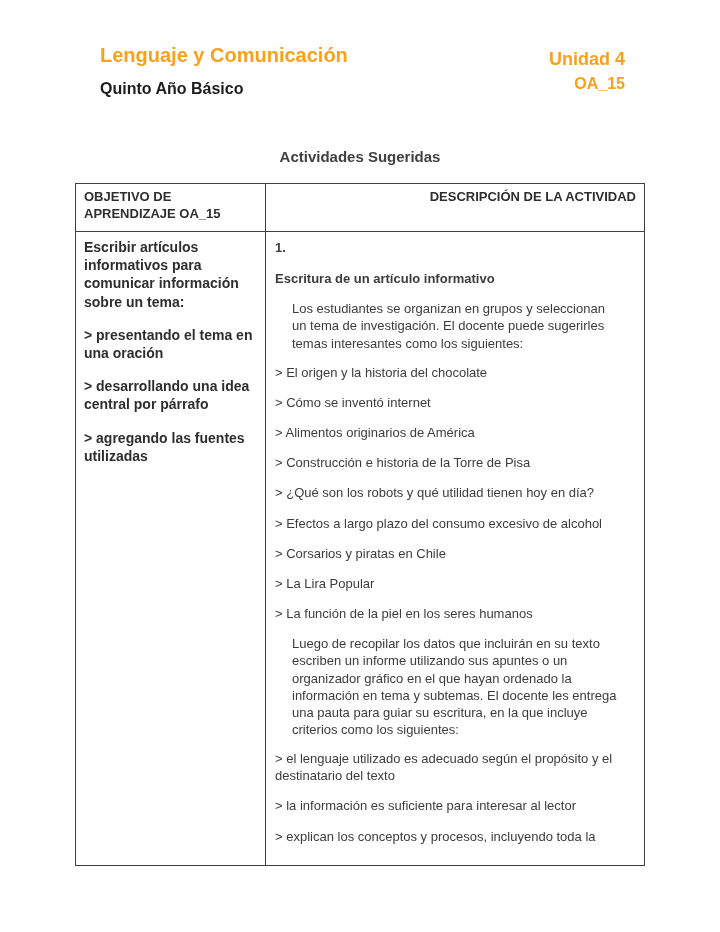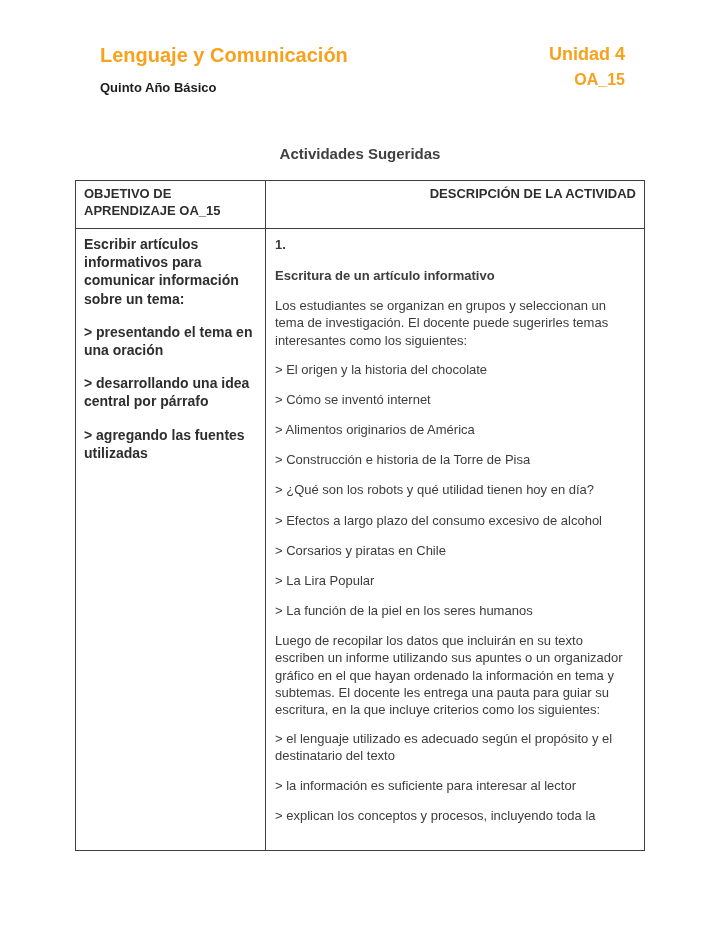--- a/index.html
+++ b/index.html
@@ -8,32 +8,32 @@
     width: 720px;
     height: 932px;
     overflow: hidden;
     background: #ffffff;
     font-family: "Liberation Sans", sans-serif;
     color: #3c3c3c;
   }
   .header {
     display: flex;
     justify-content: space-between;
-    align-items: flex-start;
+    align-items: center;
     margin: 44px 95px 0 100px;
   }
   .course-title {
     color: #F7A11C;
     font-size: 20px;
     font-weight: bold;
     line-height: 1.15;
   }
   .grade-title {
     color: #1d1d1d;
-    font-size: 13px;
+    font-size: 16px;
     font-weight: bold;
     margin-top: 13px;
   }
   .header-right { text-align: right; }
   .unit-label {
     color: #F7A11C;
     font-size: 18px;
     font-weight: bold;
     line-height: 1.2;
   }
@@ -82,21 +82,21 @@
   td.activity-cell {
     padding: 7px 9px;
     font-size: 13px;
     color: #3c3c3c;
     height: 622px;
   }
   .objective-cell p { margin: 0 0 15px; line-height: 1.3; }
   .activity-cell p  { line-height: 1.32; }
   .activity-number  { margin: 0 0 14px; font-weight: bold; }
   .activity-title   { margin: 0 0 13px; font-weight: bold; }
-  .para             { margin: 0 0 12px; }
+  .para             { margin: 0 17px 12px; }
   .item             { margin: 0 0 13px; }
 </style>
 </head>
 <body>
 
 <div class="page">
 
   <div class="header">
     <div class="header-left">
       <div class="course-title">Lenguaje y Comunicación</div>

